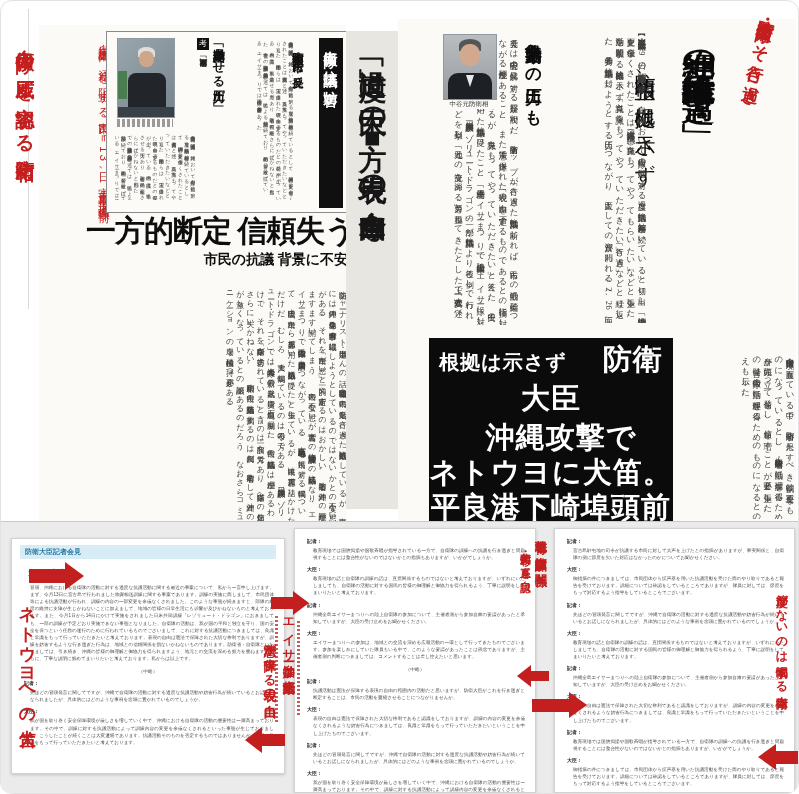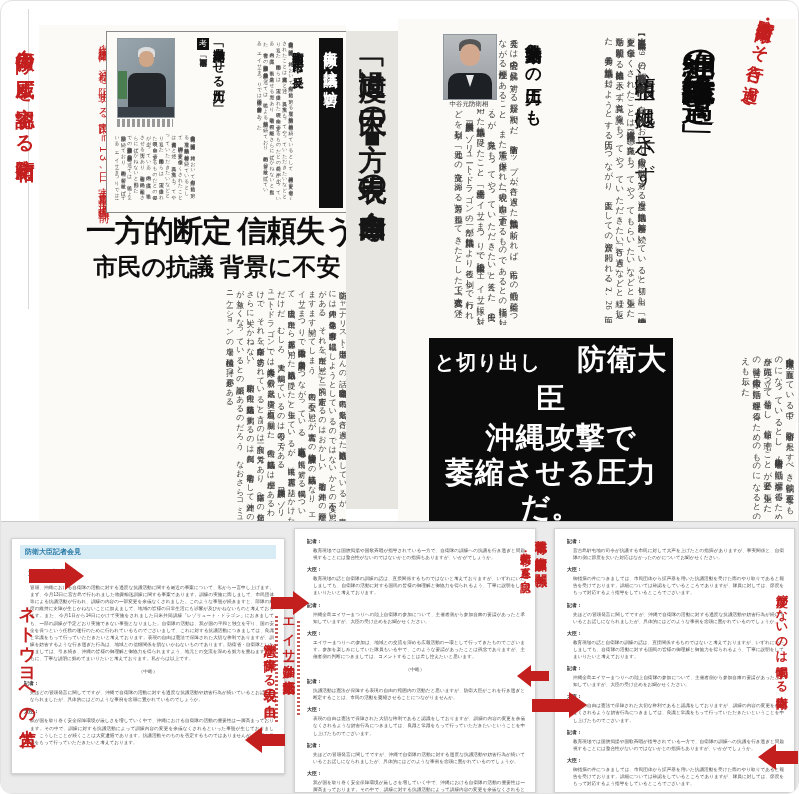--- a/index.html
+++ b/index.html
@@ -65,21 +65,21 @@
       <div class="abs" style="left:20px;top:8px;width:17px;height:10px;border-radius:50% 50% 0 0;background:#dedede;"></div>
       <div class="abs" style="left:21px;top:12px;width:15px;height:16px;border-radius:45%;background:#cfa астю88;background:#cfa688;"></div>
       <div class="abs" style="left:10px;bottom:10px;width:38px;height:34px;border-radius:8px 8px 0 0;background:#22262b;"></div>
       <div class="abs" style="left:0;bottom:0;width:100%;height:10px;background:#394047;"></div>
     </div>
     <div class="abs" style="left:10px;top:87px;width:56px;height:8px;background-image:repeating-linear-gradient(90deg,#9a9a9a 0 3px,transparent 3px 5px);background-size:100% 2px;background-repeat:repeat-y;background-position:0 1px;"></div>
     <div class="abs v npt" style="left:8px;top:100px;width:80px;height:68px;">中谷元・防衛相は閣議後会見で、沖縄において自衛隊の活動に対する過度な抗議活動や妨害行為が続いているとして、訓練内容の変更を余儀なくされたことは大変遺憾だと述べ、良識と常識をもってやっていただきたいなどと繰り返した。市民団体からは、憲法で保障された表現の自由を否定するものだとの反発の声が上がっている。県内の識者は、市民を萎縮させる圧力であり、防衛省と県民の距離をさらに広げかねないと批判した。宮古島での物資輸送訓練や日米共同訓練を巡っては、市民による抗議活動が続いており、防衛相の発言が波紋を広げている。エイサーまつりでは陸上自衛隊の参加自粛要請もあった。</div>
   </div>
 
   <div class="abs serif bold" style="left:85px;top:210px;width:262px;font-size:30px;letter-spacing:-1px;color:#0e0e0e;text-align:right;white-space:nowrap;">一方的断定 信頼失う</div>
-  <div class="abs serif bold" style="left:85px;top:250px;width:262px;font-size:24px;color:#0e0e0e;text-align:center;">市民の抗議 背景に不安</div>
+  <div class="abs serif bold" style="left:85px;top:250px;width:262px;font-size:14px;color:#0e0e0e;text-align:right;">市民の抗議 背景に不安</div>
 
   <div class="abs v np serif" style="left:56px;top:284px;width:290px;height:236px;font-size:7.8px;">防衛ジャーナリスト・半田滋さんの話　中谷防衛相は市民の活動を「行き過ぎた抗議活動」としているが、市民には沖縄の島全体を台湾有事の戦場にしようとしているのではないかとの不安な思いがある。それを「市民が悪い」と一方的に断定するのはおかしい。防衛省と沖縄との距離がますます開いてしまう。　市民の不安な思いが宮古島での物資輸送訓練での抗議活動になり、エイサーまつりで陸上自衛隊の参加自粛要請につながっている。宮古島駐屯地司令の市民に対する恫喝について、中谷氏は「市民から拡声器を用いた抗議活動を受けた」と主張しているが、市民は拡声器で語りかけただけだ。むしろ、大声で恫喝しているのは司令の方である。　日米共同訓練「レゾリュート・ドラゴン」では米海兵隊の最新の武器を唐突に石垣島に展開した。市民の抗議活動には理由があるわけで、それを「自衛隊が妨害されている」と言うのは一方的な見方であり、自衛隊への信頼をさらに失いかねない。　防衛相が市民の抗議活動を批判するのは異例だ。防衛省として沖縄との対立が激しくなっているとの認識があるのだろう。なおさらコミュニケーションの場を積極的に持つ必要がある。</div>
 
   <div class="abs" style="left:345px;top:30px;width:52px;height:478px;background:#e8e6e1;display:flex;align-items:flex-start;justify-content:center;">
     <div class="v serif bold" style="font-size:28px;color:#161616;margin-top:18px;letter-spacing:1px;">「過度」は大臣の方■表現の自由奪う</div>
   </div>
 
   <div class="abs v red bold" style="left:758px;top:6px;height:256px;font-size:17px;letter-spacing:1px;transform:rotate(13deg);transform-origin:center top;">防衛省・自衛隊こそ行き過ぎ</div>
 
   <div class="abs v bold" style="left:684px;top:34px;height:318px;font-size:25px;letter-spacing:-1px;color:#0a0a0a;transform:rotate(1.5deg) scaleX(1.32);transform-origin:center top;">沖縄の自衛隊抗議「行き過ぎ」</div>
@@ -97,24 +97,24 @@
     <div class="abs" style="left:16px;top:9px;width:20px;height:22px;border-radius:45%;background:#d2a98f;"></div>
     <div class="abs" style="left:4px;bottom:0;width:44px;height:26px;border-radius:10px 10px 0 0;background:#1d2126;"></div>
     <div class="abs" style="left:22px;bottom:12px;width:8px;height:12px;background:#e9e9e9;clip-path:polygon(0 0,100% 0,50% 100%);"></div>
   </div>
   <div class="abs" style="left:436px;top:99px;width:64px;font-size:6.5px;color:#333;text-align:center;background:#fbfaf6;">中谷元防衛相</div>
 
   <div class="abs v np serif" style="left:648px;top:350px;width:146px;height:168px;">安全保障環境に直面している中で、防衛省が果たすべき役割は重要なものになっているとし、自衛隊・防衛省の活動に理解を得るため「私自身が先頭に立って発信をし、信頼を増すことが必要」と主張した。自身の発言は自衛隊の活動に理解を得るためのものになるとの考えも示した。</div>
 
   <div class="meme" style="left:428px;top:337px;width:244px;height:186px;padding-top:4px;">
     <div>
-      <span style="font-size:20px;">と切り出し</span><span style="font-size:29px;margin-left:36px;">防衛大臣</span>
+      <span style="font-size:20px;">根拠は示さず</span><span style="font-size:29px;margin-left:36px;">防衛大臣</span>
     </div>
     <div style="font-size:29px;padding-left:20px;">沖縄攻撃で</div>
-    <div style="font-size:29px;">萎縮させる圧力だ。</div>
+    <div style="font-size:29px;">ネトウヨに犬笛。</div>
     <div style="font-size:29px;">平良港下崎埠頭前</div>
     <div style="font-size:23px;padding-left:28px;">本性隠しきれず</div>
   </div>
 
   <div class="abs" style="left:0;top:520px;width:799px;height:274px;background:#ebebeb;border-top:1px solid #c9c9c9;"></div>
 
   <div class="page" style="left:10px;top:537px;width:272px;height:234px;">
     <div class="pg-head">防衛大臣記者会見</div>
     <div class="pg-sec">1　発表事項</div>
     <div class="pg-para">冒頭、沖縄における自衛隊の活動に対する過度な抗議活動に関する最近の事案について、私から一言申し上げます。まず、今月13日に宮古島で行われました物資輸送訓練に関する事案であります。訓練の実施に際しまして、市民団体等による抗議活動が行われ、訓練の内容の一部変更を余儀なくされました。このような事態が続きますと、部隊の練度の維持に支障が生じかねないことに加えまして、地域の皆様の日常生活にも影響が及びかねないものと考えております。また、今月1日から14日にかけて実施をされました日米共同訓練「レゾリュート・ドラゴン」におきましても、一部の訓練が予定どおり実施できない事態となりました。自衛隊の活動は、我が国の平和と独立を守り、国の安全を保つという任務の遂行のために行われているものでございまして、これに対する抗議活動につきましては、良識と常識をもって行っていただきたいと考えております。表現の自由は憲法で保障された大切な権利でありますが、訓練を妨害するような行き過ぎた行為は、地域との信頼関係を損ないかねないものであります。防衛省・自衛隊といたしましては、引き続き、沖縄の皆様の御理解と御協力を得られますよう、地元との交流を深める努力を重ねますとともに、丁寧な説明に努めてまいりたいと考えております。私からは以上です。</div>

